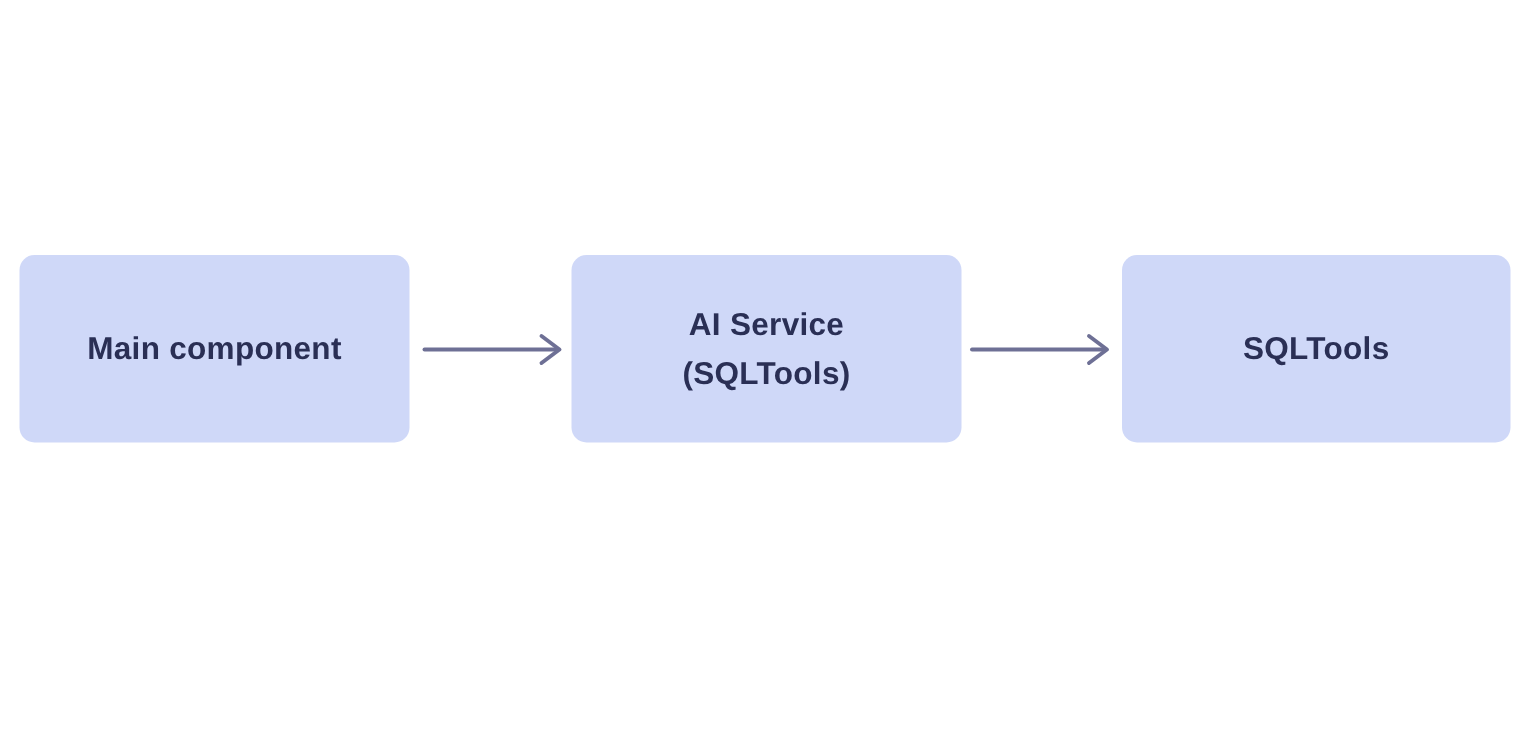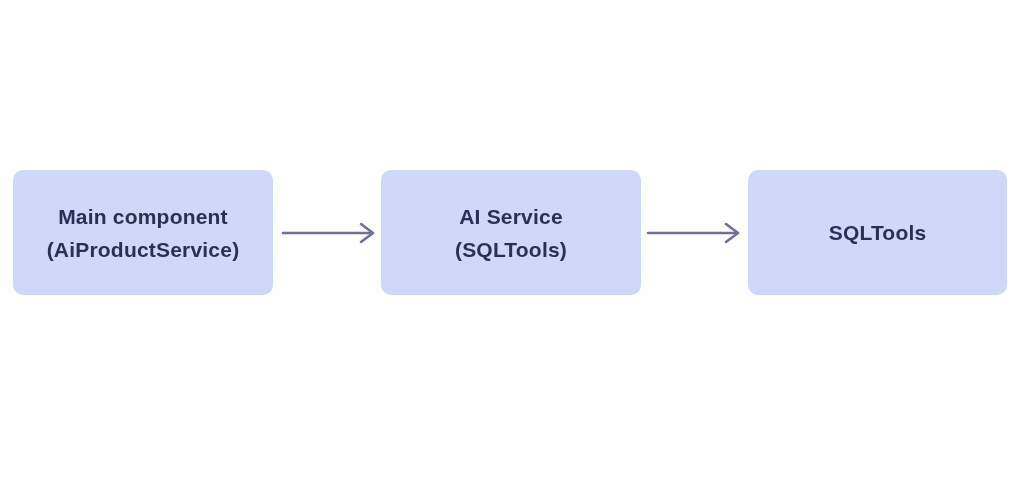--- a/index.html
+++ b/index.html
@@ -55,21 +55,20 @@
     stroke-linejoin: round;
   }
 </style>
 </head>
 <body>
 
 <div class="canvas">
 
   <div class="node node-1">
     <span class="line">Main component</span>
-    <span class="line">(AiProductService)</span>
   </div>
 
   <svg class="arrow arrow-1" viewBox="0 0 96 28" aria-hidden="true">
     <line x1="2" y1="14" x2="89" y2="14"></line>
     <polyline points="80,5 92,14 80,23"></polyline>
   </svg>
 
   <div class="node node-2">
     <span class="line">AI Service</span>
     <span class="line">(SQLTools)</span>

